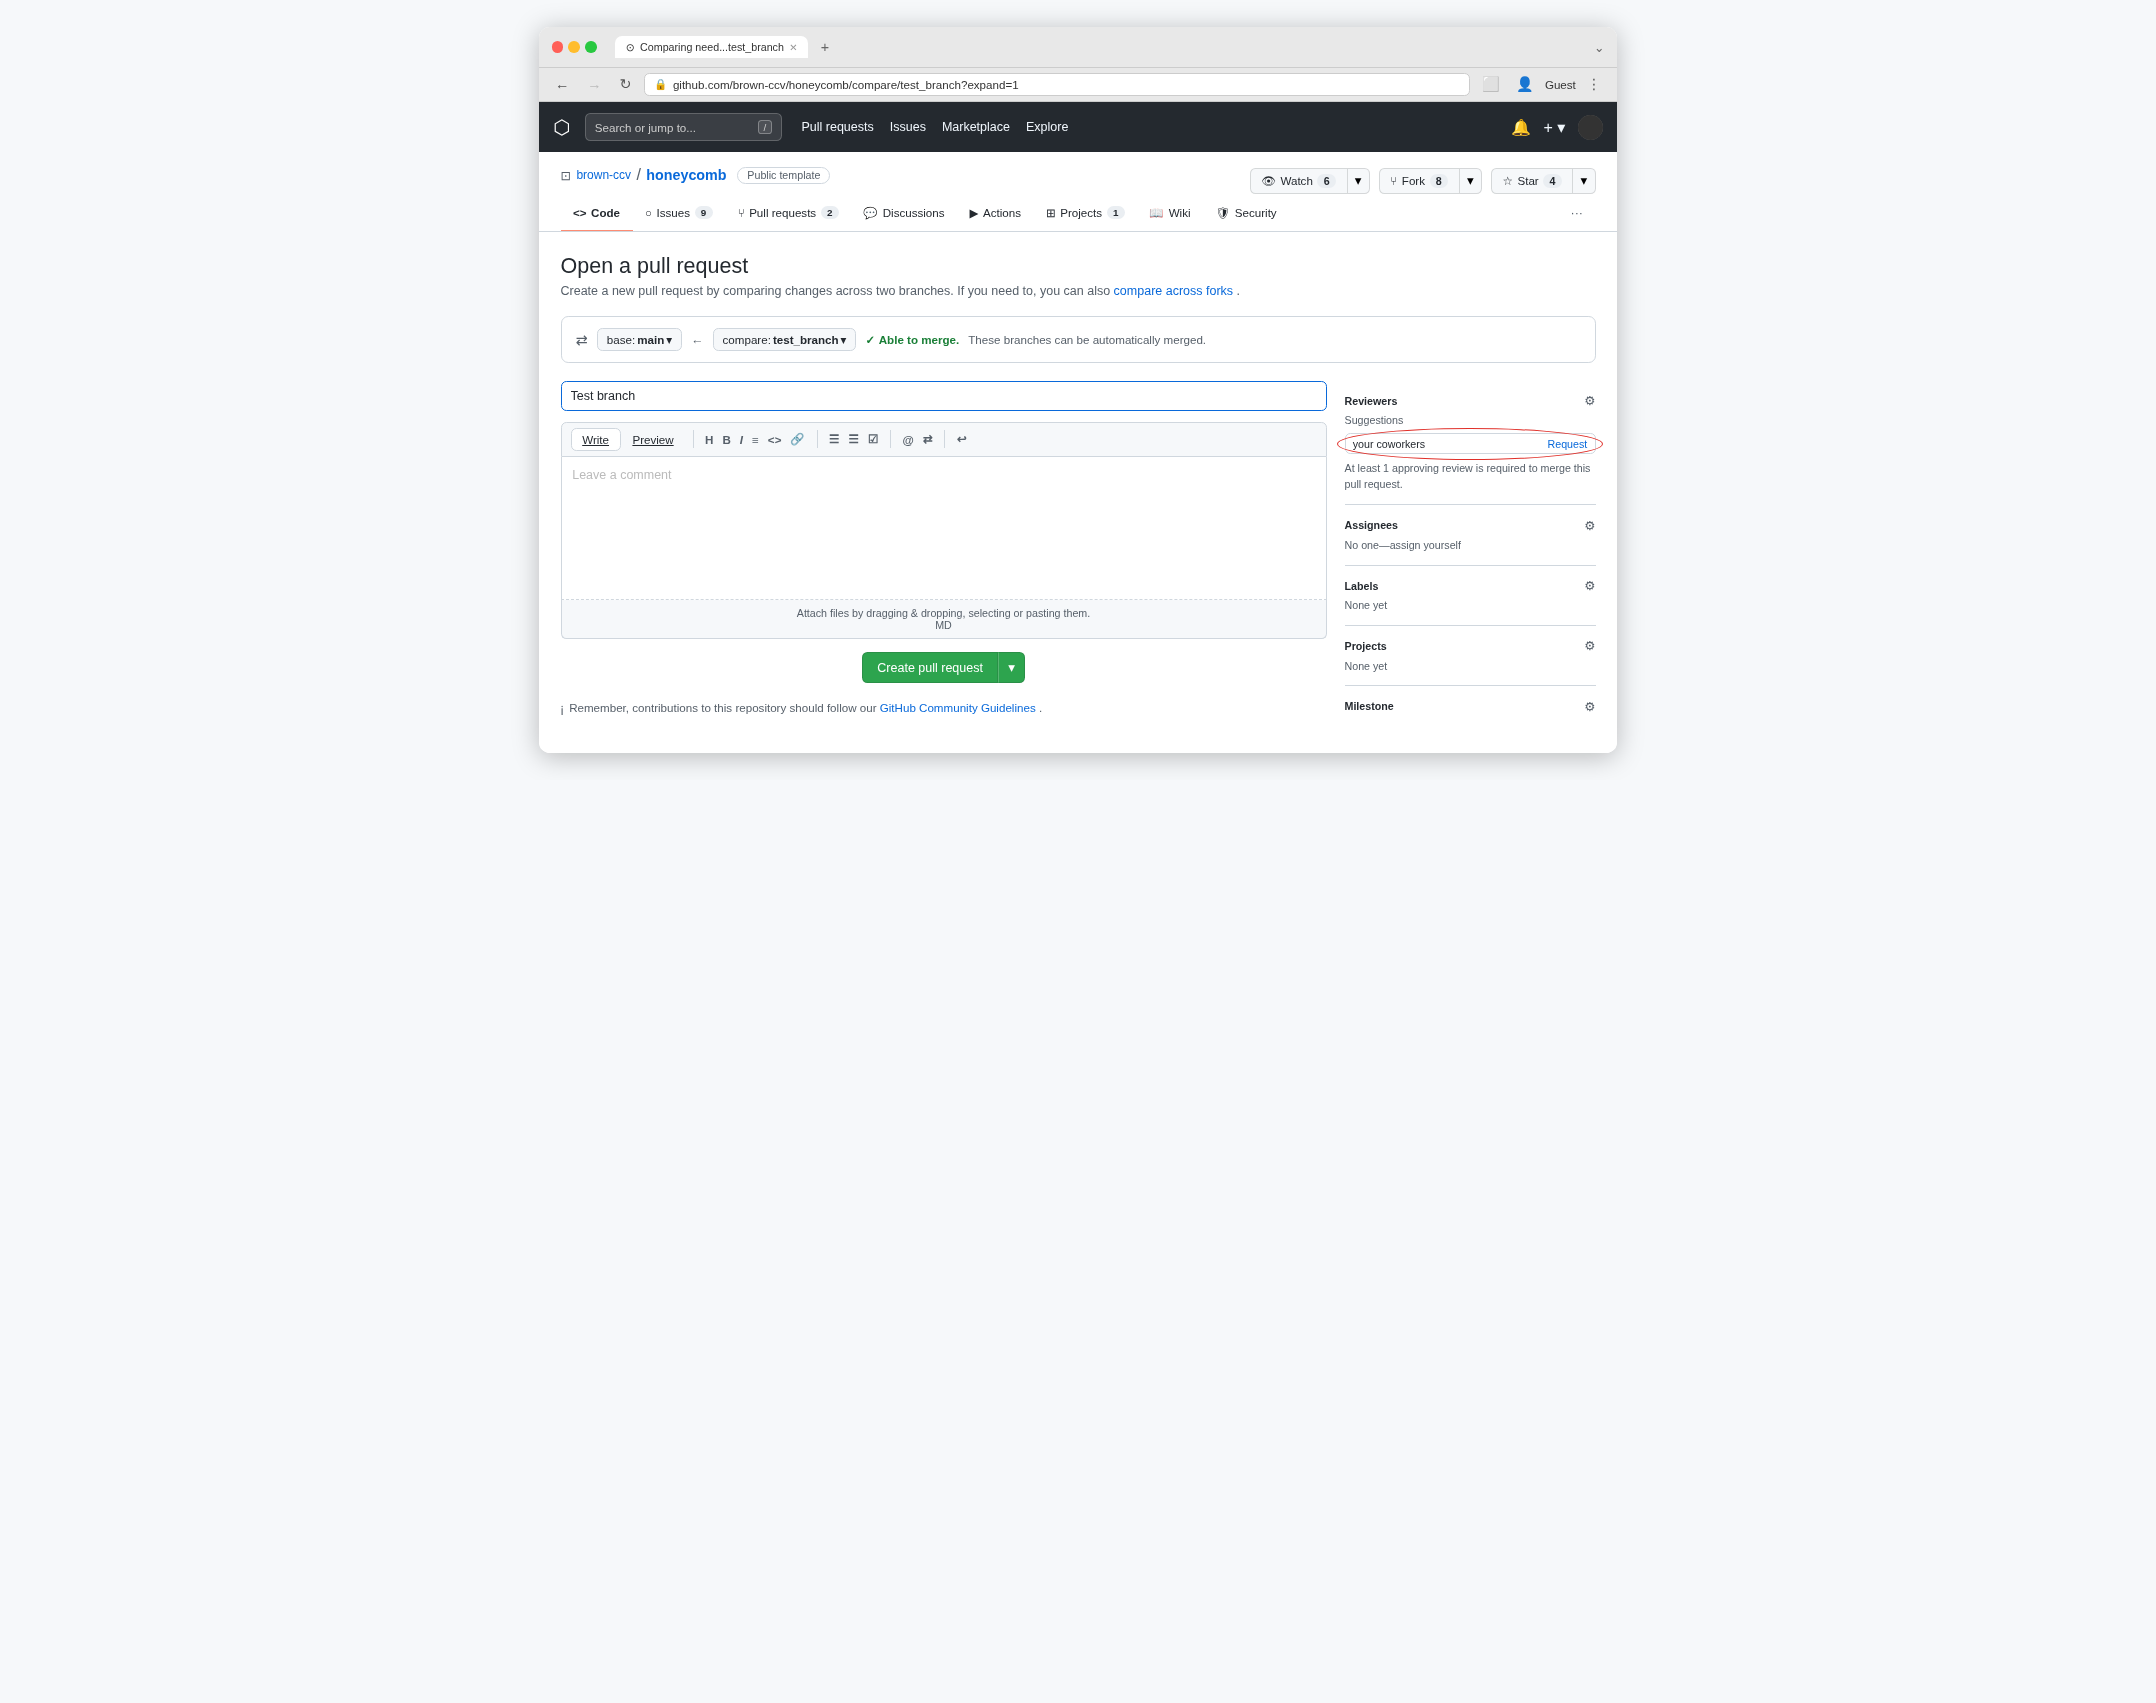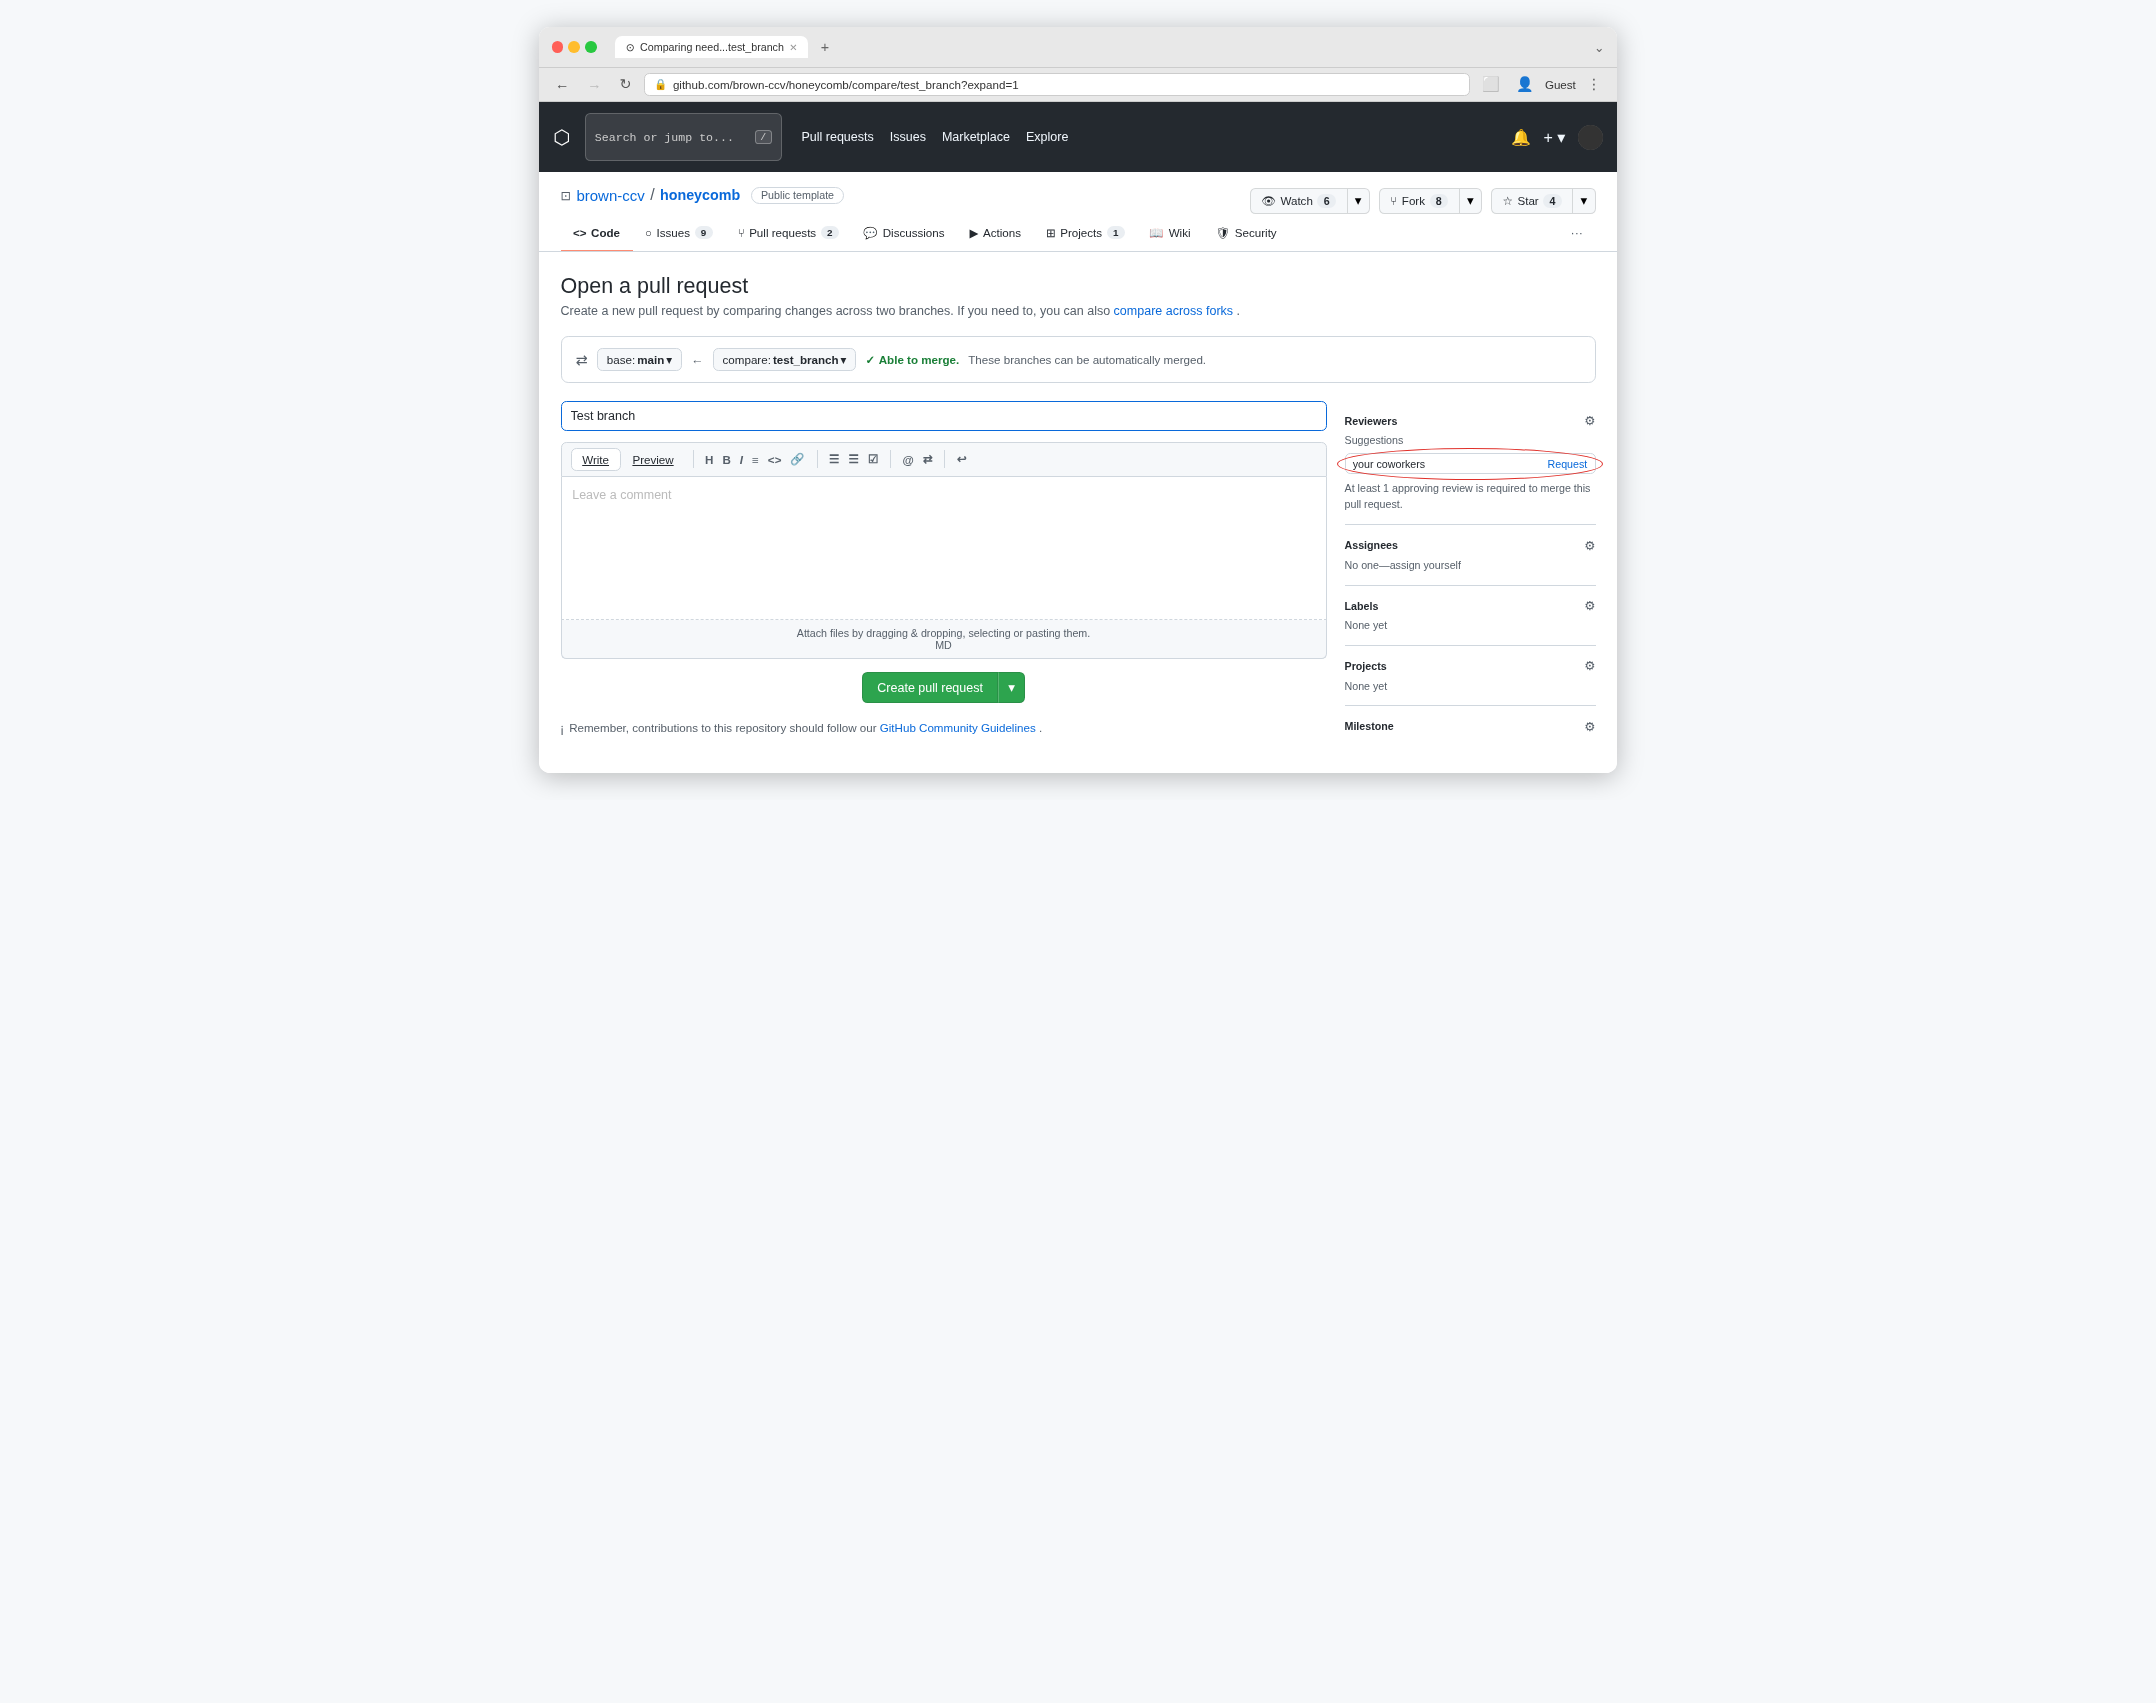--- a/index.html
+++ b/index.html
@@ -72,29 +72,28 @@
       padding: 10.7px 14.3px;
       display: flex;
       align-items: center;
       gap: 14.3px;
     }
     .gh-logo { color: #fff; font-size: 19.7px; }
     .gh-search {
       background: rgba(255,255,255,0.1);
       border: 0.9px solid rgba(255,255,255,0.2);
       border-radius: 5.4px;
-      padding: 16px 9px;
+      padding: 6px 9px;
       color: #ccc;
       font-size: 11.6px;
       width: 197px;
       display: flex;
       align-items: center;
       justify-content: space-between;
       cursor: text;
-      font-family: Liberation Mono, monospace;
     }
     .gh-search-shortcut {
       background: rgba(255,255,255,0.1);
       border: 0.9px solid rgba(255,255,255,0.3);
       border-radius: 3.6px;
       padding: 0.9px 4.5px;
       font-size: 9.9px;
       color: #ccc;
     }
     .gh-nav { display: flex; gap: 16px; align-items: center; margin-left: 5.4px; }
@@ -112,21 +111,21 @@
       background: #fff;
       border-bottom: 0.9px solid #d0d7de;
     }
     .repo-breadcrumb {
       display: flex;
       align-items: center;
       gap: 5.4px;
       margin-bottom: 10.7px;
     }
     .repo-icon { color: #57606a; font-size: 12.5px; }
-    .repo-owner { color: #0969da; font-size: 15px; font-weight: 400; text-decoration: none; cursor: pointer; }
+    .repo-owner { color: #0969da; font-size: 12px; font-weight: 400; text-decoration: none; cursor: pointer; }
     .repo-sep { color: #57606a; font-size: 16px; font-weight: 300; }
     .repo-name { color: #0969da; font-size: 14.3px; font-weight: 600; text-decoration: none; cursor: pointer; }
     .repo-badge {
       background: none;
       border: 0.9px solid #d0d7de;
       border-radius: 18px;
       padding: 1.8px 9px;
       font-size: 10.7px;
       color: #57606a;
       margin-left: 5.4px;

